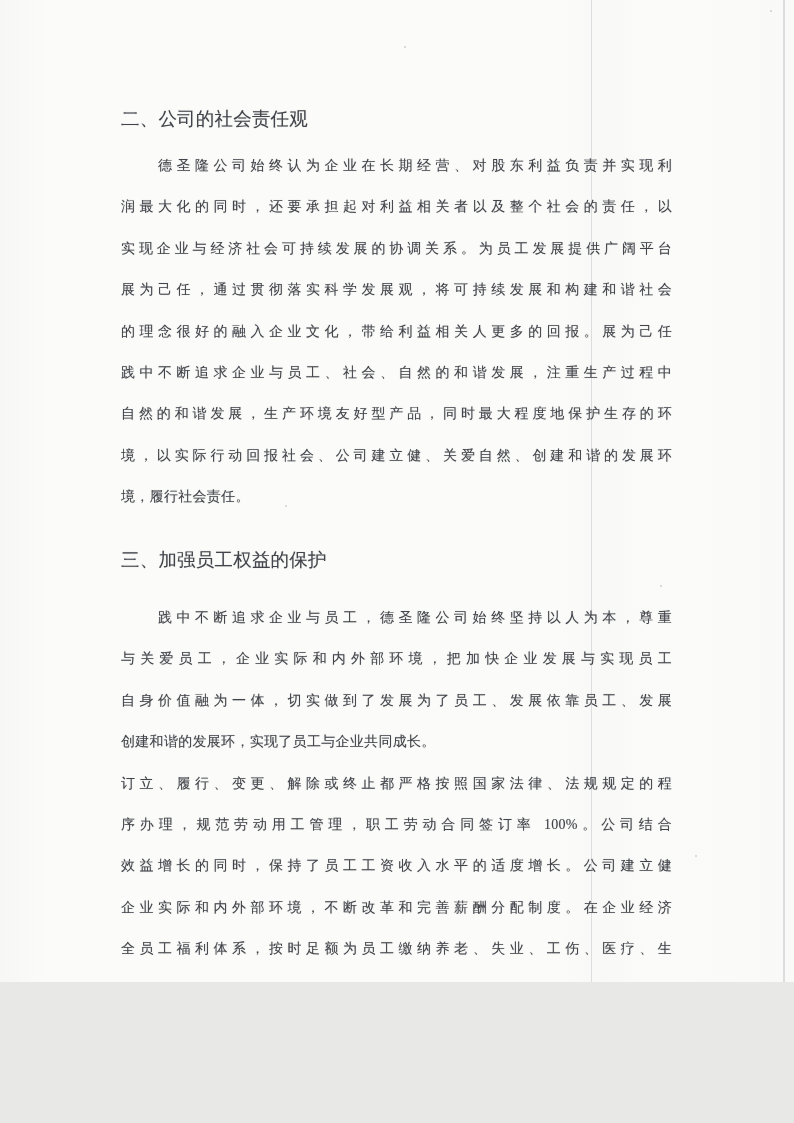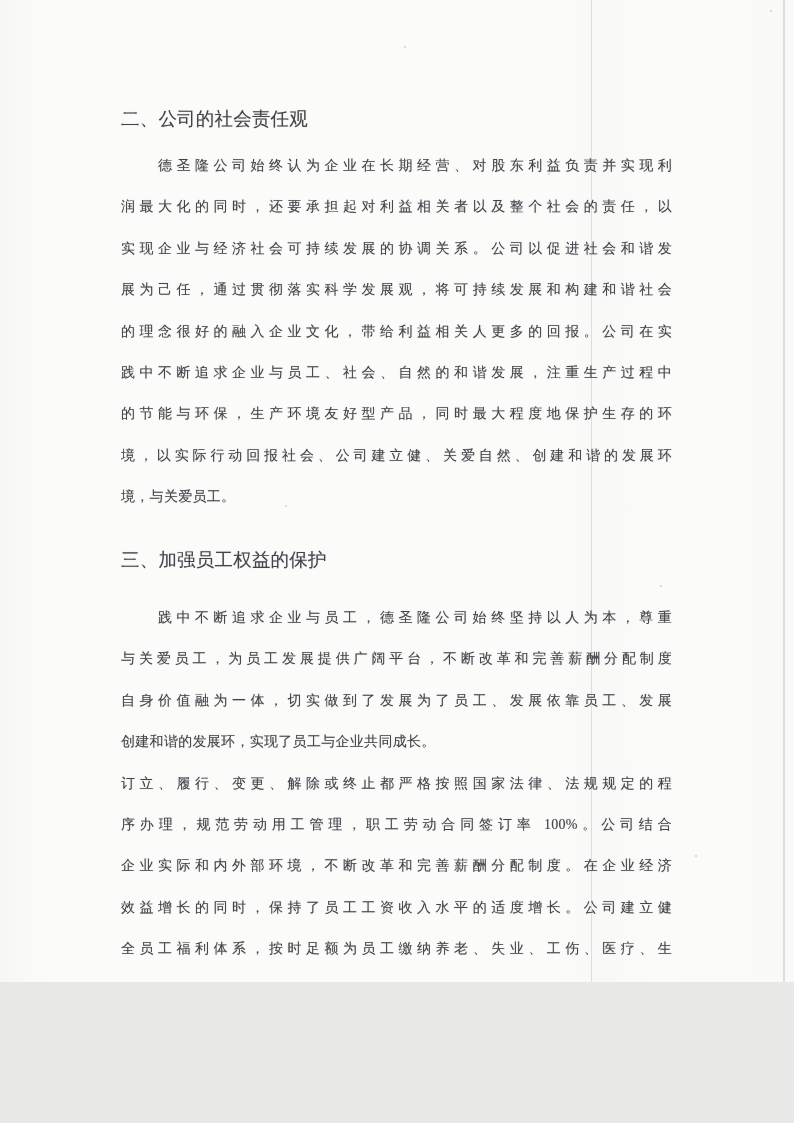--- a/index.html
+++ b/index.html
@@ -92,41 +92,41 @@
   <div class="speck" style="left:660px; top:585px;"></div>
   <div class="speck" style="left:300px; top:1052px;"></div>
   <div class="speck" style="left:695px; top:855px;"></div>
 
   <div class="heading" id="heading-2">二、公司的社会责任观</div>
 
   <div class="para-block" id="block-sec2">
     <div>
       <div class="line first">德圣隆公司始终认为企业在长期经营、对股东利益负责并实现利</div>
       <div class="line">润最大化的同时，还要承担起对利益相关者以及整个社会的责任，以</div>
-      <div class="line">实现企业与经济社会可持续发展的协调关系。公司以促进社会和谐发</div>
+      <div class="line">实现企业与经济社会可持续发展的协调关系。为员工发展提供广阔平台</div>
       <div class="line">展为己任，通过贯彻落实科学发展观，将可持续发展和构建和谐社会</div>
-      <div class="line">的理念很好的融入企业文化，带给利益相关人更多的回报。公司在实</div>
+      <div class="line">的理念很好的融入企业文化，带给利益相关人更多的回报。展为己任</div>
       <div class="line">践中不断追求企业与员工、社会、自然的和谐发展，注重生产过程中</div>
-      <div class="line">的节能与环保，生产环境友好型产品，同时最大程度地保护生存的环</div>
+      <div class="line">自然的和谐发展，生产环境友好型产品，同时最大程度地保护生存的环</div>
       <div class="line">境，以实际行动回报社会、公司建立健、关爱自然、创建和谐的发展环</div>
-      <div class="line last">境，与关爱员工。</div>
+      <div class="line last">境，履行社会责任。</div>
     </div>
   </div>
 
   <div class="heading" id="heading-3">三、加强员工权益的保护</div>
 
   <div class="para-block" id="block-sec3">
     <div>
       <div class="line first">践中不断追求企业与员工，德圣隆公司始终坚持以人为本，尊重</div>
-      <div class="line">与关爱员工，为员工发展提供广阔平台，不断改革和完善薪酬分配制度</div>
+      <div class="line">与关爱员工，企业实际和内外部环境，把加快企业发展与实现员工</div>
       <div class="line">自身价值融为一体，切实做到了发展为了员工、发展依靠员工、发展</div>
       <div class="line last">创建和谐的发展环，实现了员工与企业共同成长。</div>
     </div>
     <div>
       <div class="line">订立、履行、变更、解除或终止都严格按照国家法律、法规规定的程</div>
       <div class="line">序办理，规范劳动用工管理，职工劳动合同签订率 100%。公司结合</div>
+      <div class="line">效益增长的同时，保持了员工工资收入水平的适度增长。公司建立健</div>
       <div class="line">企业实际和内外部环境，不断改革和完善薪酬分配制度。在企业经济</div>
-      <div class="line">效益增长的同时，保持了员工工资收入水平的适度增长。公司建立健</div>
       <div class="line">全员工福利体系，按时足额为员工缴纳养老、失业、工伤、医疗、生</div>
     </div>
   </div>
 
 </div>
 
 </body></html>

